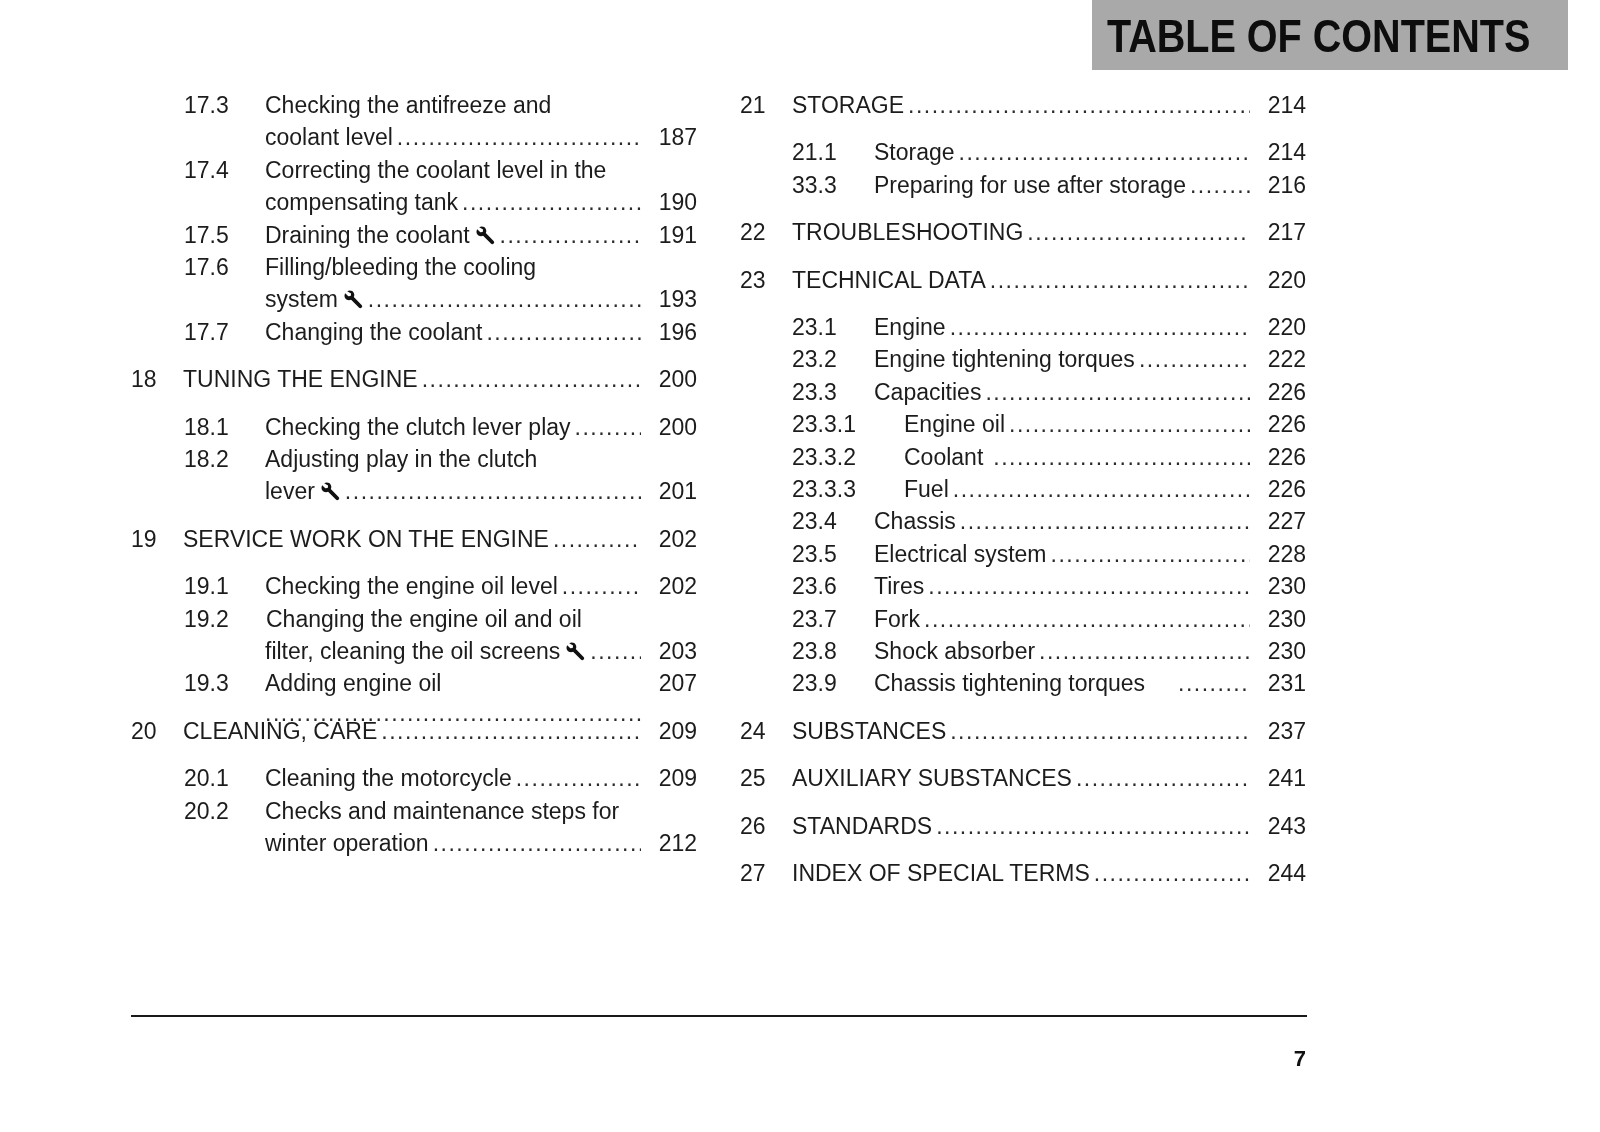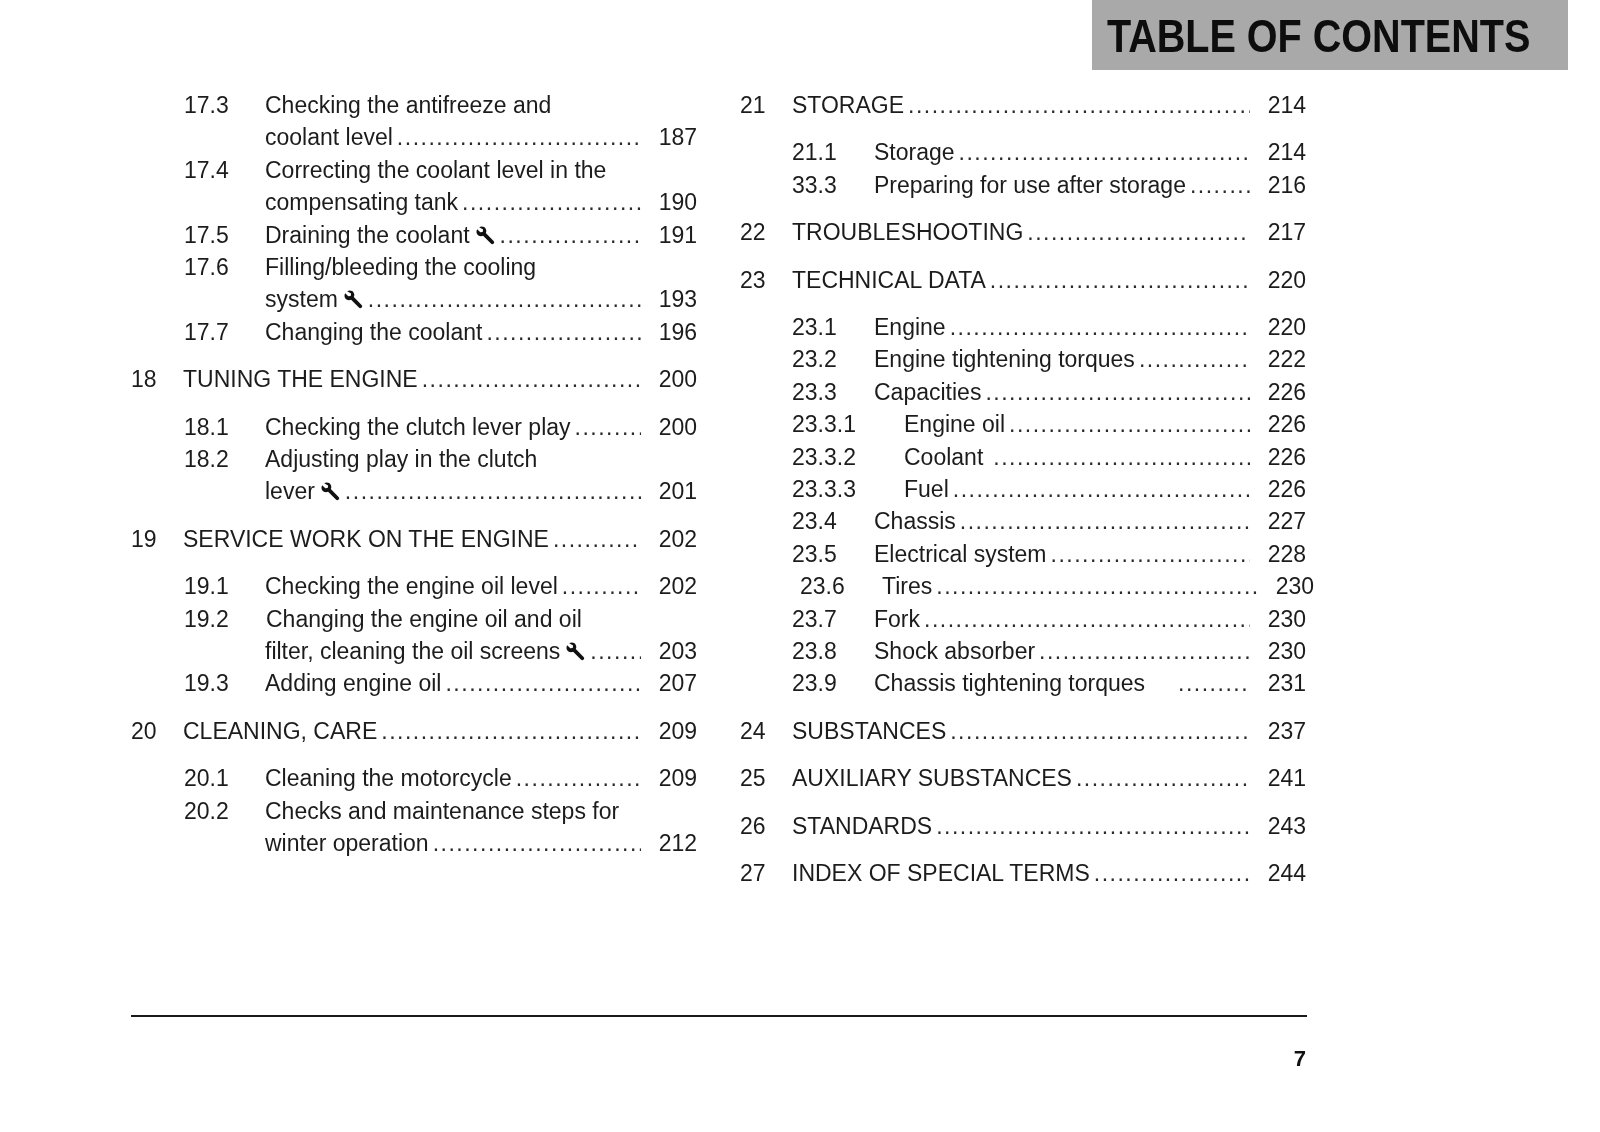--- a/index.html
+++ b/index.html
@@ -200,21 +200,21 @@
                 <path d="M3.2 2.2 C5.6 0.8 8.6 1.5 9.8 3.9 C10.5 5.3 10.4 6.8 9.8 8.1 L17.6 15.9 C18.4 16.7 18.4 17.9 17.6 18.6 C16.9 19.4 15.7 19.4 14.9 18.6 L7.1 10.8 C5.8 11.4 4.3 11.5 2.9 10.8 C0.5 9.6 -0.2 6.6 1.2 4.2 L4.3 7.3 L6.7 6.9 L7.1 4.5 Z" fill="#111"></path>
               </svg></span></span>
           <span class="leader"></span>
         </span>
       </div>
     </div>
     <div>
       <div class="toc-line" style="top: 668.4px; left: 0px; width: 1600px;">
         <span class="num" style="left: 184px;">19.3</span>
         <span class="page" style="left: 647px;">207</span>
-        <span class="title-wrap" style="left: 265px; width: 376px;">
+        <span class="title-wrap" style="left: 265px; width: 376px; flex-direction: column;">
           <span class="title-text">Adding engine oil</span>
           <span class="leader"></span>
         </span>
       </div>
     </div>
     <div>
       <div class="toc-line" style="top: 715.8px; left: 0px; width: 1600px;">
         <span class="num" style="left: 131px;">20</span>
         <span class="page" style="left: 647px;">209</span>
         <span class="title-wrap" style="left: 183px; width: 458px;">
@@ -372,21 +372,21 @@
       <div class="toc-line" style="top: 538.8px; left: 0px; width: 1600px;">
         <span class="num" style="left: 792px;">23.5</span>
         <span class="page" style="left: 1256px;">228</span>
         <span class="title-wrap" style="left: 874px; width: 376px;">
           <span class="title-text">Electrical system</span>
           <span class="leader"></span>
         </span>
       </div>
     </div>
     <div>
-      <div class="toc-line" style="top: 571.2px; left: 8px; width: 1300px;">
+      <div class="toc-line" style="top: 571.2px; left: 0px; width: 1300px;">
         <span class="num" style="left: 792px;">23.6</span>
         <span class="page" style="left: 1256px;">230</span>
         <span class="title-wrap" style="left: 874px; width: 376px;">
           <span class="title-text">Tires</span>
           <span class="leader"></span>
         </span>
       </div>
     </div>
     <div>
       <div class="toc-line" style="top: 603.6px; left: 0px; width: 1600px;">

